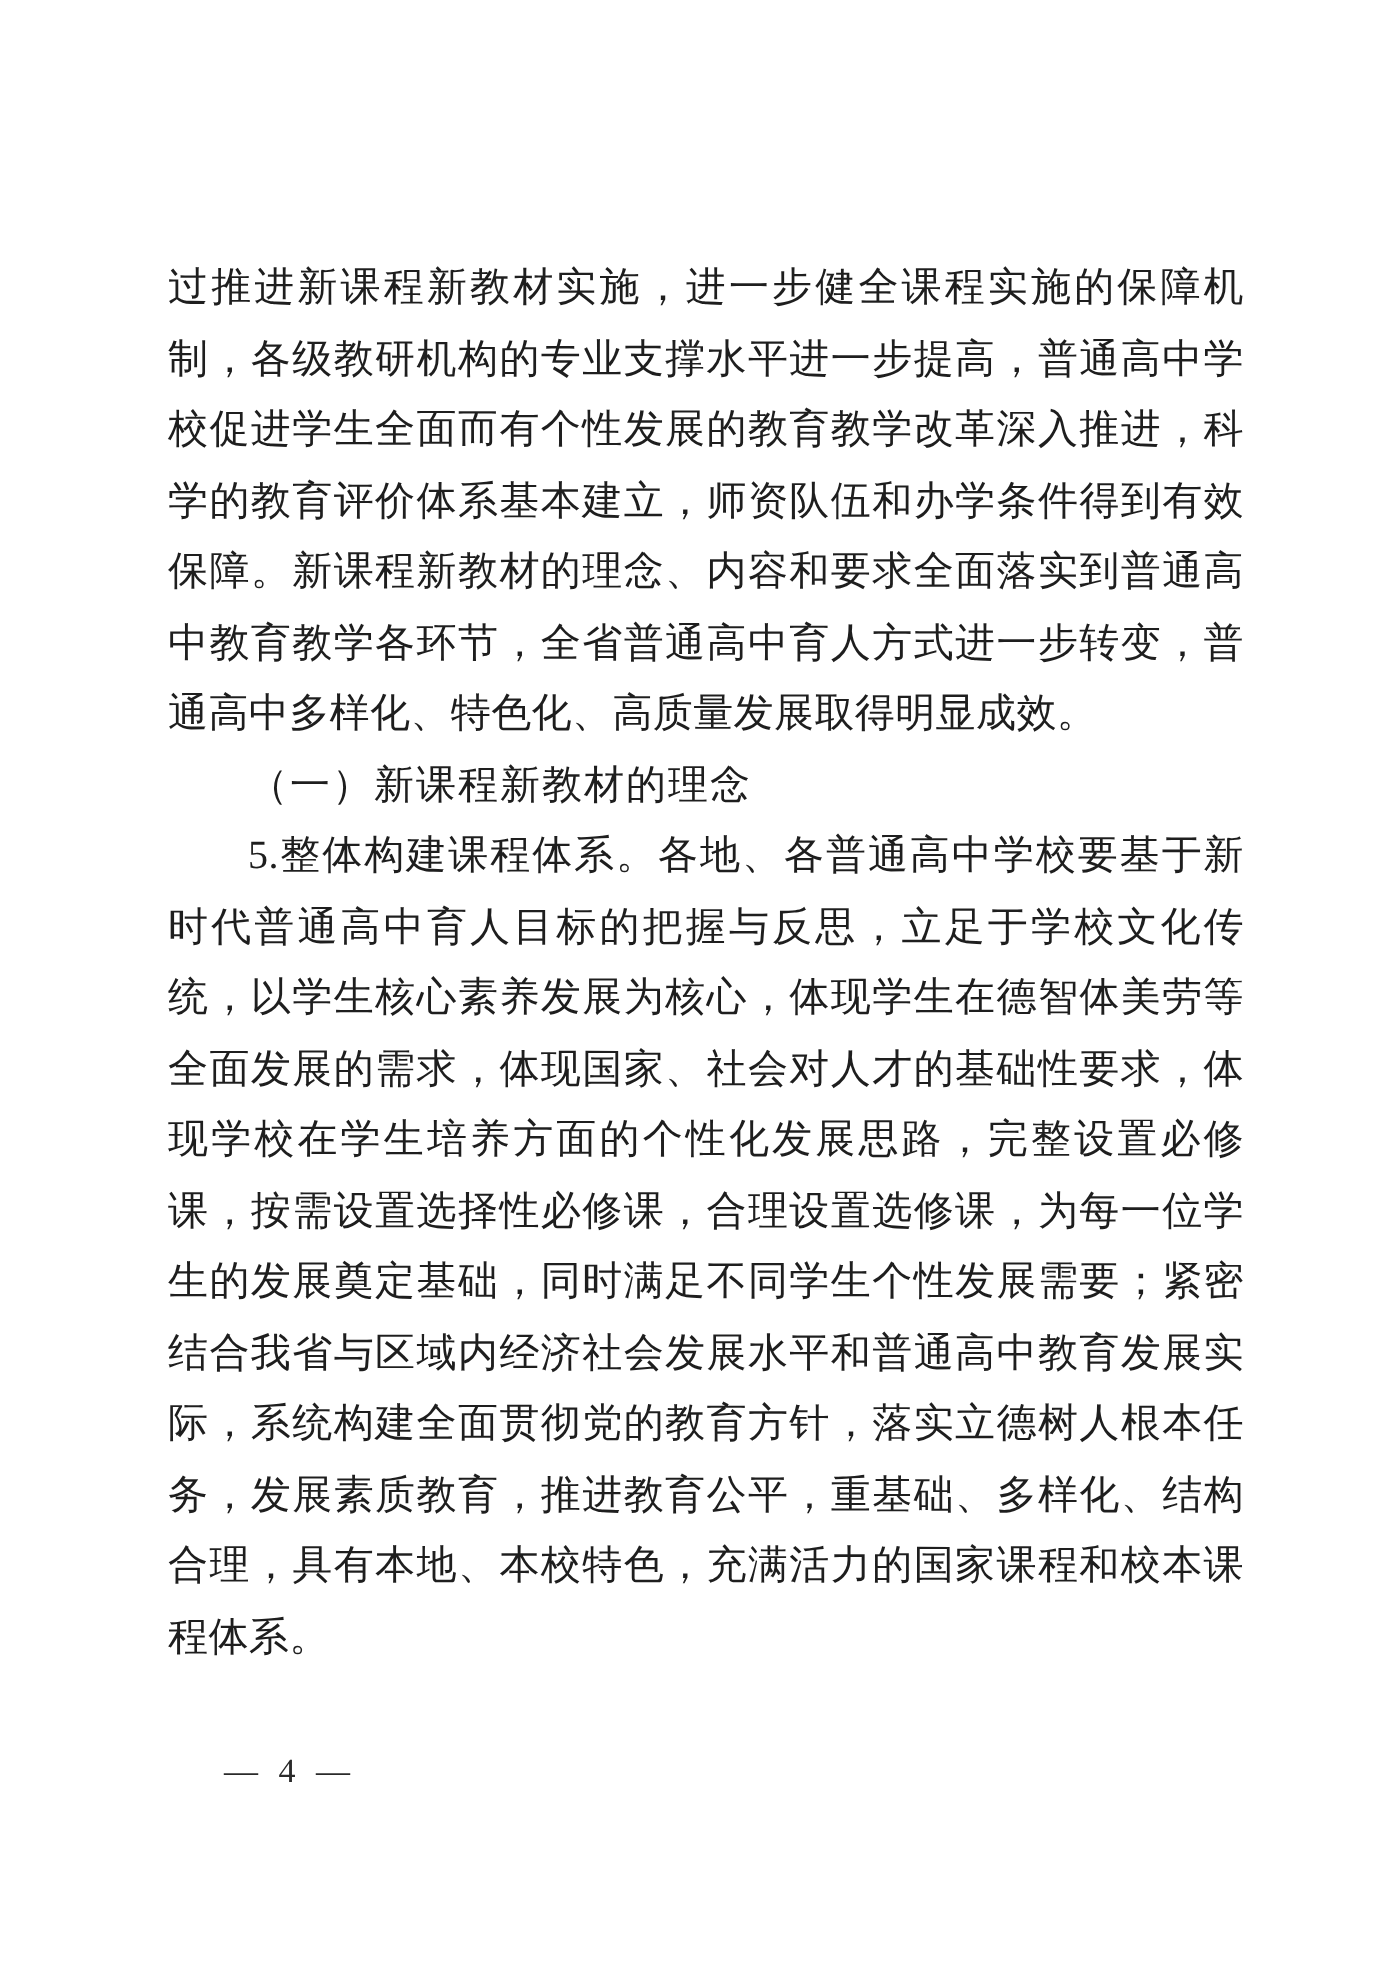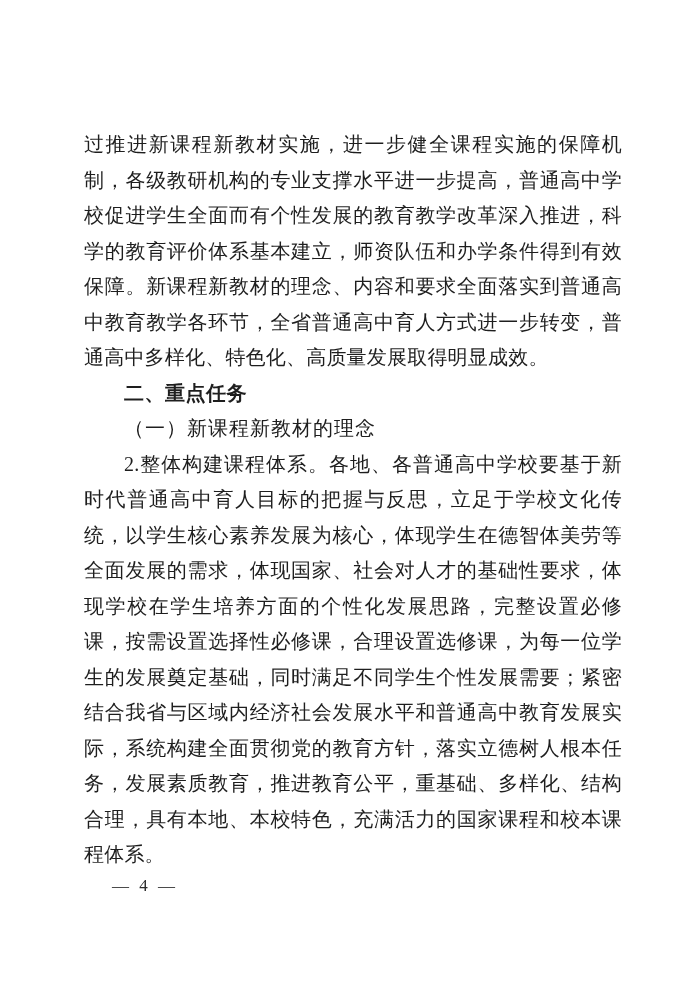--- a/index.html
+++ b/index.html
@@ -44,18 +44,17 @@
     letter-spacing: 3px;
     color: #2a2a2a;
   }
 </style>
 </head>
 <body>
 
 <div class="page">
   <div class="content">
     <p class="para no-indent">过推进新课程新教材实施，进一步健全课程实施的保障机制，各级教研机构的专业支撑水平进一步提高，普通高中学校促进学生全面而有个性发展的教育教学改革深入推进，科学的教育评价体系基本建立，师资队伍和办学条件得到有效保障。新课程新教材的理念、内容和要求全面落实到普通高中教育教学各环节，全省普通高中育人方式进一步转变，普通高中多样化、特色化、高质量发展取得明显成效。</p>
-    <p class="section-heading">二、重点任务</p>
     <p class="subsection-heading">（一）新课程新教材的理念</p>
-    <p class="para">2.整体构建课程体系。各地、各普通高中学校要基于新时代普通高中育人目标的把握与反思，立足于学校文化传统，以学生核心素养发展为核心，体现学生在德智体美劳等全面发展的需求，体现国家、社会对人才的基础性要求，体现学校在学生培养方面的个性化发展思路，完整设置必修课，按需设置选择性必修课，合理设置选修课，为每一位学生的发展奠定基础，同时满足不同学生个性发展需要；紧密结合我省与区域内经济社会发展水平和普通高中教育发展实际，系统构建全面贯彻党的教育方针，落实立德树人根本任务，发展素质教育，推进教育公平，重基础、多样化、结构合理，具有本地、本校特色，充满活力的国家课程和校本课程体系。</p>
+    <p class="para">5.整体构建课程体系。各地、各普通高中学校要基于新时代普通高中育人目标的把握与反思，立足于学校文化传统，以学生核心素养发展为核心，体现学生在德智体美劳等全面发展的需求，体现国家、社会对人才的基础性要求，体现学校在学生培养方面的个性化发展思路，完整设置必修课，按需设置选择性必修课，合理设置选修课，为每一位学生的发展奠定基础，同时满足不同学生个性发展需要；紧密结合我省与区域内经济社会发展水平和普通高中教育发展实际，系统构建全面贯彻党的教育方针，落实立德树人根本任务，发展素质教育，推进教育公平，重基础、多样化、结构合理，具有本地、本校特色，充满活力的国家课程和校本课程体系。</p>
   </div>
   <div class="page-number">— 4 —</div>
 </div>
 
 </body></html>

